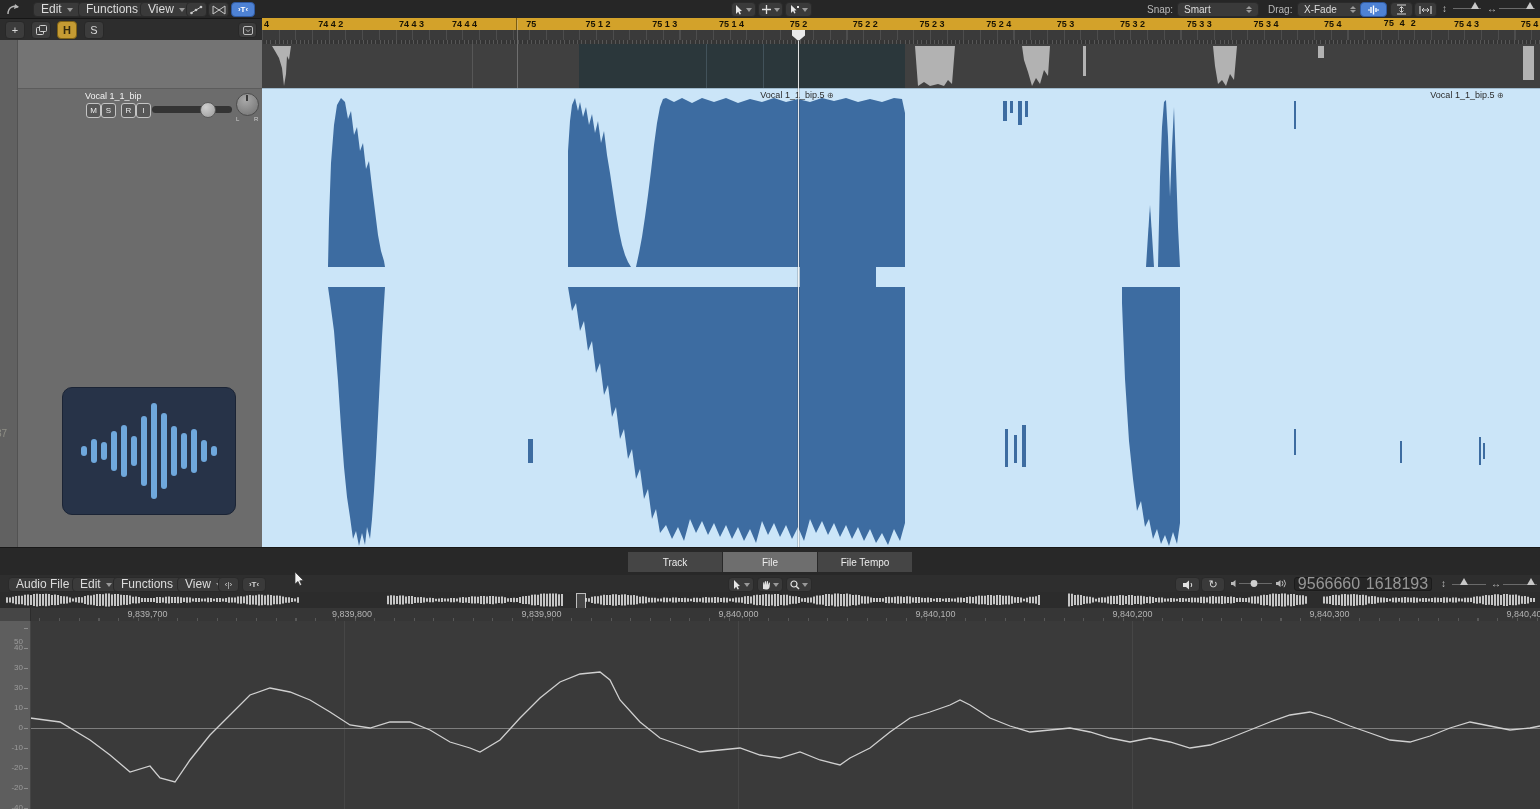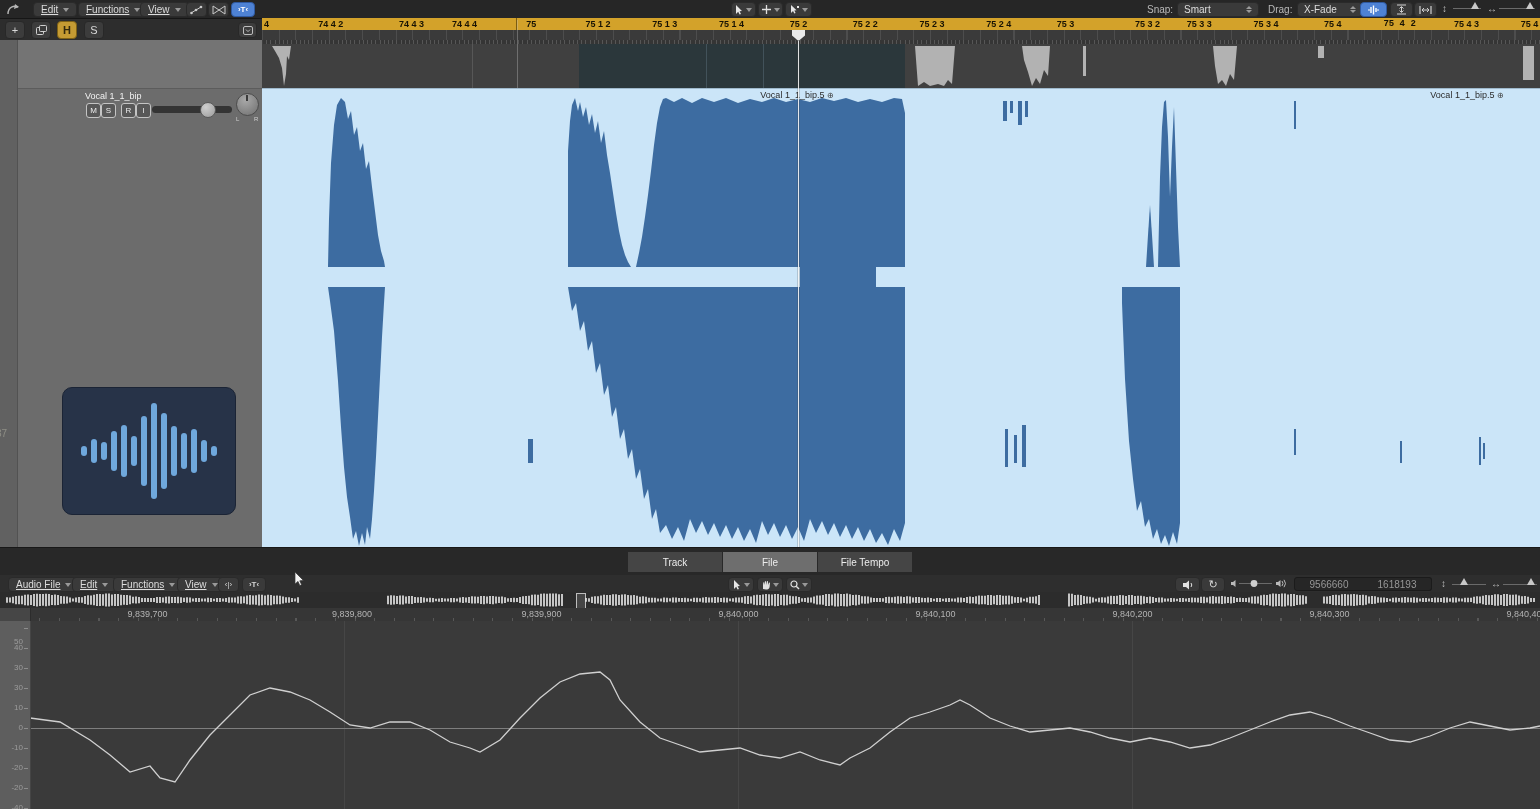--- a/index.html
+++ b/index.html
@@ -2,21 +2,21 @@
 <html><head>
 <meta charset="utf-8">
 <style>
   html,body{margin:0;padding:0;background:#1e1e1e;}
   #app{position:relative;width:1540px;height:809px;overflow:hidden;background:#3c3c3c;
        font-family:"Liberation Sans",sans-serif;-webkit-font-smoothing:antialiased;}
   .abs{position:absolute;}
   
   #topbar{position:absolute;left:0;top:0;width:1540px;height:18px;background:#262626;border-bottom:1px solid #161616;}
   .menu-btn{position:absolute;top:2px;height:13px;display:flex;align-items:center;gap:5px;padding:0 7px;
-            background:#3a3a3a;border:1px solid #2a2a2a;border-radius:4px;color:#dcdcdc;font-size:10px;line-height:13px;text-decoration:underline;}
+            background:#3a3a3a;border:1px solid #2a2a2a;border-radius:4px;color:#dcdcdc;font-size:12px;line-height:13px;}
   .chev{width:0;height:0;border-left:3px solid transparent;border-right:3px solid transparent;border-top:4px solid #999;}
   .iconbtn{position:absolute;top:2px;height:13px;width:20px;background:#3a3a3a;border:1px solid #2a2a2a;border-radius:4px;
            display:flex;align-items:center;justify-content:center;color:#d0d0d0;font-size:8px;}
   .iconbtn.blue{background:#4e82d4;border-color:#2f59a0;color:#fff;}
   .toollabel{position:absolute;top:4px;color:#b9b9b9;font-size:10px;}
   .selbox{position:absolute;top:2px;height:13px;background:#3a3a3a;border:1px solid #2a2a2a;border-radius:4px;color:#dcdcdc;
           font-size:10px;display:flex;align-items:center;padding:0 6px;justify-content:space-between;}
   .stepper{display:flex;flex-direction:column;gap:1px;margin-left:6px;}
   .stepper i{display:block;width:0;height:0;border-left:3px solid transparent;border-right:3px solid transparent;}
   .stepper .up{border-bottom:3px solid #9a9a9a;}
@@ -67,21 +67,21 @@
   .ovline{position:absolute;width:1px;}
   
   #tabbar{position:absolute;left:0;top:547px;width:1540px;height:28px;background:#282828;border-top:1px solid #181818;border-bottom:1px solid #1d1d1d;}
   .tab{position:absolute;top:4px;height:20px;width:94px;background:#454545;color:#ececec;font-size:10px;
        display:flex;align-items:center;justify-content:center;}
   .tab.active{background:#6e6e6e;}
   
   #editbar{position:absolute;left:0;top:575px;width:1540px;height:17px;background:#2e2e2e;border-bottom:1px solid #1c1c1c;}
   #editbar .menu-btn{top:2px;}
   .numbox{position:absolute;top:2px;height:12px;background:#262626;border:1px solid #1b1b1b;color:#979797;
-          font-size:10px;display:flex;align-items:center;justify-content:center;}
+          font-size:16px;display:flex;align-items:center;justify-content:center;}
   
   #strip{position:absolute;left:0;top:592px;width:1540px;height:16px;background:#2c2c2c;border-bottom:1px solid #1f1f1f;}
   #strip-marker{position:absolute;left:576px;top:1px;width:8px;height:14px;border:1px solid rgba(230,230,230,.75);background:rgba(255,255,255,.12);}
   
   #sruler{position:absolute;left:0;top:608px;width:1540px;height:13px;background:#363636;border-bottom:1px solid #222;overflow:hidden;}
   #sruler .mticks{position:absolute;left:0;bottom:0;width:100%;height:3px;
      background-image:repeating-linear-gradient(90deg,#585858 0,#585858 1px,transparent 1px,transparent 19.7px);}
   .stick{position:absolute;top:1px;transform:translateX(-50%);font-size:9px;color:#b3b3b3;white-space:nowrap;}
   #sruler .corner{position:absolute;left:0;top:0;width:30px;height:13px;background:#464646;border-right:1px solid #2c2c2c;}
   
@@ -222,21 +222,21 @@
       <span class="rtick" style="left: 202.4px;">74 4 4</span>
       <span class="rtick" style="left: 269.2px;">75</span>
       <span class="rtick" style="left: 336px;">75 1 2</span>
       <span class="rtick" style="left: 402.8px;">75 1 3</span>
       <span class="rtick" style="left: 469.6px;">75 1 4</span>
       <span class="rtick" style="left: 536.4px;">75 2</span>
       <span class="rtick" style="left: 603.2px;">75 2 2</span>
       <span class="rtick" style="left: 670px;">75 2 3</span>
       <span class="rtick" style="left: 736.8px;">75 2 4</span>
       <span class="rtick" style="left: 803.6px;">75 3</span>
-      <span class="rtick" style="left: 870.4px; margin-left: 15px;">75 3 2</span>
+      <span class="rtick" style="left: 870.4px;">75 3 2</span>
       <span class="rtick" style="left: 937.2px;">75 3 3</span>
       <span class="rtick" style="left: 1004px;">75 3 4</span>
       <span class="rtick" style="left: 1070.8px;">75 4</span>
       <span class="rtick" style="left: 1137.6px; font-family: Liberation Mono, monospace;">75 4 2</span>
       <span class="rtick" style="left: 1204.4px;">75 4 3</span>
       <span class="rtick" style="left: 1271.2px;">75 4 4</span>
     </div>
   <div id="ruler-sub"></div>
 
   <div id="ov-ticks"></div>

